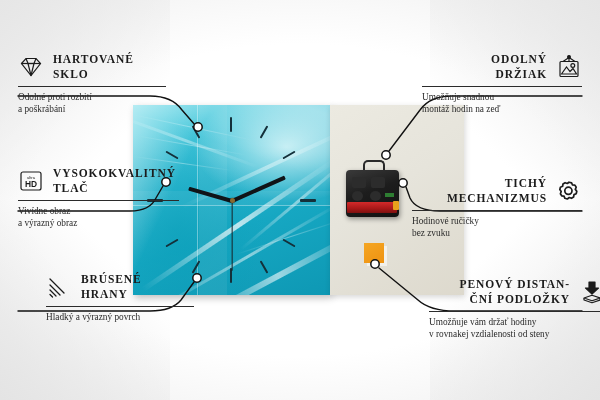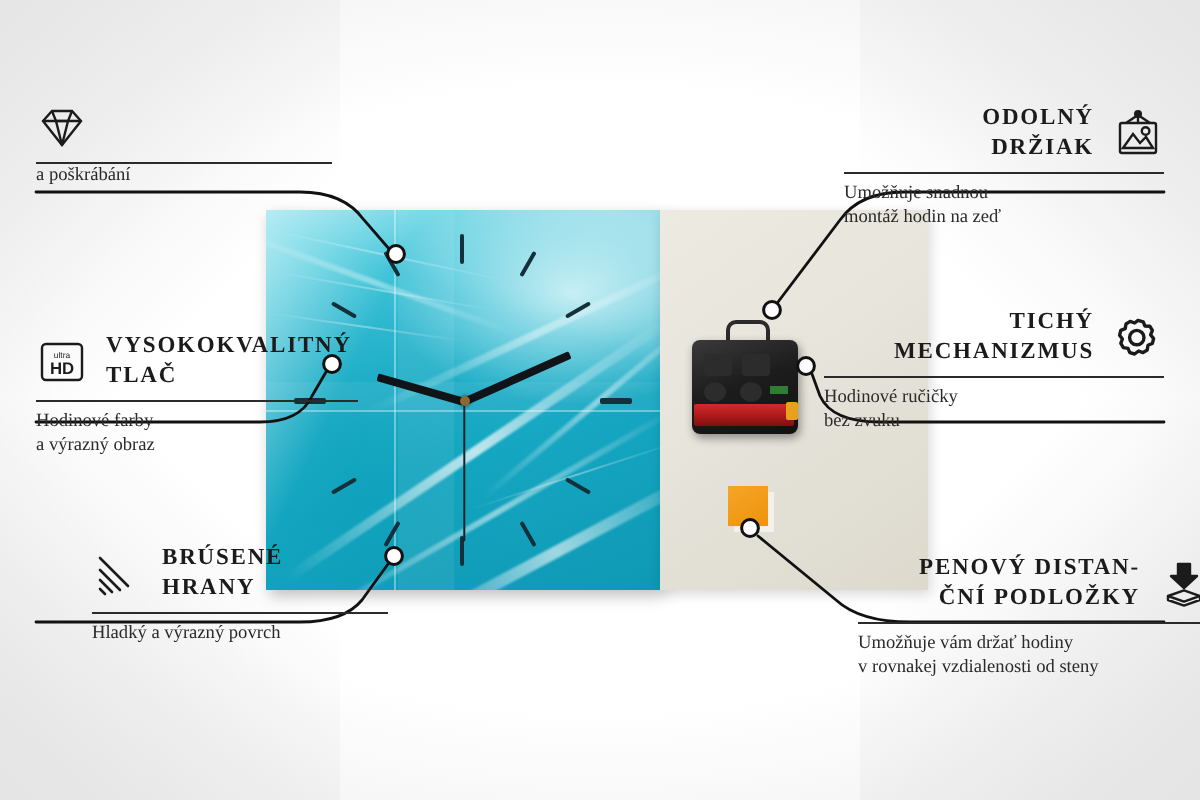--- a/index.html
+++ b/index.html
@@ -194,41 +194,46 @@
         <svg viewBox="0 0 26 24" width="26" height="24">
           <g fill="none" stroke="#1b1b1b" stroke-width="1.2">
             <path d="M3.5,8.5 L8,3.5 L18,3.5 L22.5,8.5 L13,20.5 Z"></path>
             <path d="M3.5,8.5 L22.5,8.5"></path>
             <path d="M8,3.5 L10,8.5 L13,20.5"></path>
             <path d="M18,3.5 L16,8.5 L13,20.5"></path>
             <path d="M10,8.5 L16,8.5"></path>
           </g>
         </svg>
       </span>
+      <span class="titles">
+        <span class="t-line">HARTOVANÉ</span>
+        <span class="t-line">SKLO</span>
+      </span>
     </div>
     <div class="rule" style="width:148px;"></div>
+    <div class="sub">Odolné proti rozbití</div>
     <div class="sub" style="margin-top:0;">a poškrábání</div>
   </div>
 
   <div class="feat left" style="left:18px;top:166px;width:170px;">
     <div class="head">
       <span class="ico">
         <svg viewBox="0 0 26 24" width="26" height="24">
           <rect x="3" y="3" width="20" height="18" rx="2" fill="none" stroke="#1b1b1b" stroke-width="1.2"></rect>
           <text x="13" y="10.2" font-family="Liberation Sans, sans-serif" font-size="4.2" text-anchor="middle" fill="#1b1b1b">ultra</text>
           <text x="13" y="18" font-family="Liberation Sans, sans-serif" font-size="8.4" font-weight="bold" text-anchor="middle" fill="#1b1b1b">HD</text>
         </svg>
       </span>
       <span class="titles">
         <span class="t-line">VYSOKOKVALITNÝ</span>
         <span class="t-line">TLAČ</span>
       </span>
     </div>
     <div class="rule" style="width:161px;"></div>
-    <div class="sub">Hodinové farby</div>
+    <div class="sub">Vivídne obraz</div>
     <div class="sub" style="margin-top:0;">a výrazný obraz</div>
   </div>
 
   <div class="feat left" style="left:18px;top:272px;width:160px;margin-left:28px;">
     <div class="head">
       <span class="ico">
         <svg viewBox="0 0 26 24" width="26" height="24">
           <g stroke="#1b1b1b" stroke-width="1.3" stroke-linecap="round">
             <path d="M4,4 L18,18"></path>
             <path d="M4,10 L14,20"></path>
@@ -263,21 +268,21 @@
             <circle cx="16.8" cy="10.5" r="1.9"></circle>
           </g>
         </svg>
       </span>
     </div>
     <div class="rule" style="width:160px;"></div>
     <div class="sub">Umožňuje snadnou</div>
     <div class="sub" style="margin-top:0;">montáž hodin na zeď</div>
   </div>
 
-  <div class="feat right" style="left:412px;top:154px;width:170px;">
+  <div class="feat right" style="left:412px;top:176px;width:170px;">
     <div class="head">
       <span class="titles" style="flex:1;">
         <span class="t-line">TICHÝ</span>
         <span class="t-line">MECHANIZMUS</span>
       </span>
       <span class="ico">
         <svg viewBox="0 0 26 24" width="26" height="24">
           <g fill="none" stroke="#1b1b1b" stroke-width="1.7" stroke-linejoin="round">
             <path d="M13,3.2 L15.6,3.9 L16.5,6 L18.9,6.1 L20.2,8.2 L19.3,10.4 L20.8,12.3
                      L20.2,14.7 L18,15.6 L17.6,18 L15.5,19.3 L13.3,18.5 L11.3,20 L8.9,19.3

